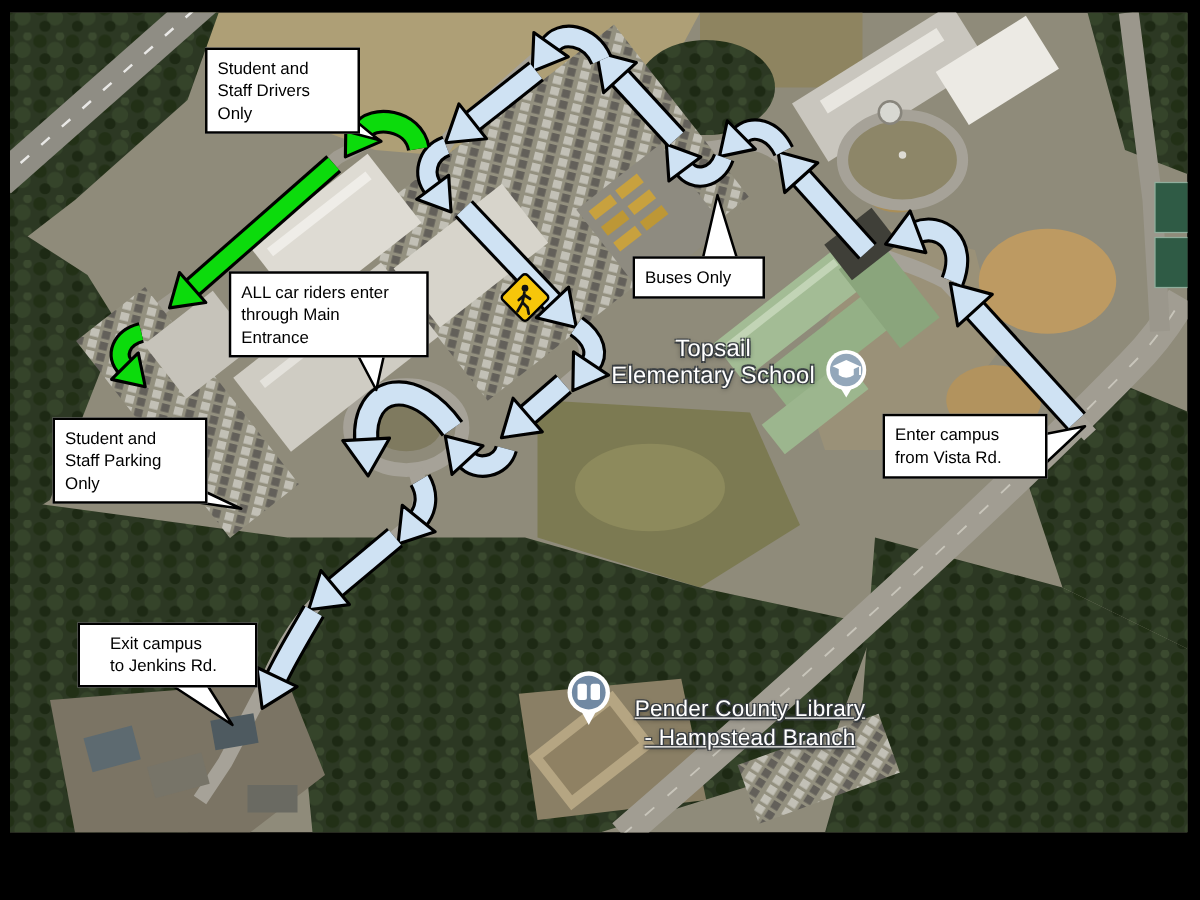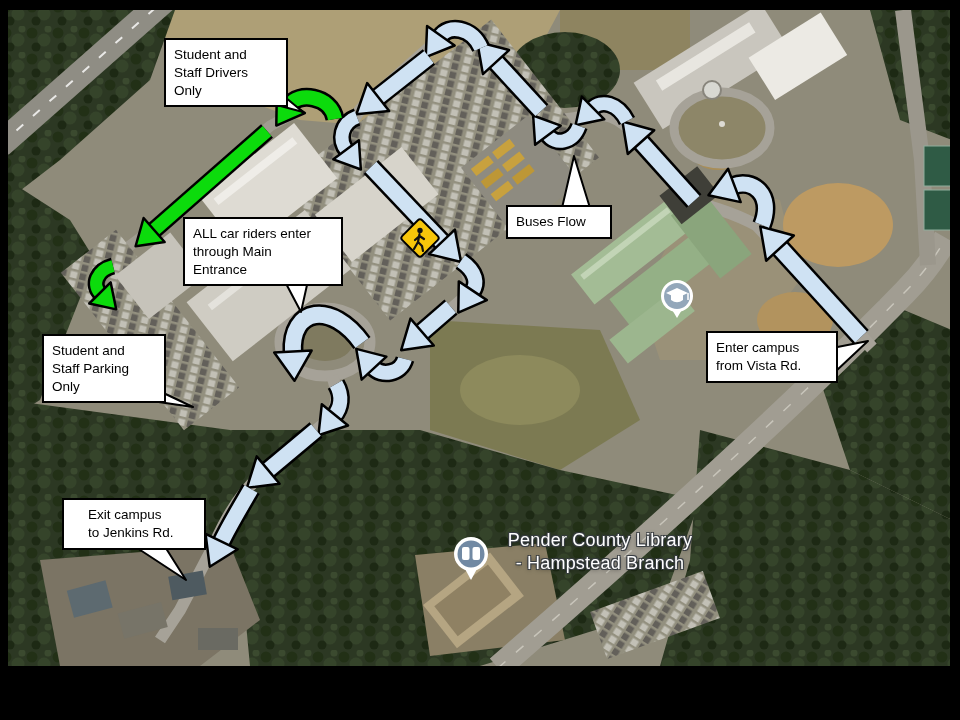--- a/index.html
+++ b/index.html
@@ -11,21 +11,21 @@
            padding:6px 8px;font-size:13.5px;line-height:1.32;white-space:pre-line;z-index:5;}
   .title-box{position:absolute;background:#fff;border:1px solid #adadad;color:#000;
              text-align:center;font-size:17px;line-height:1.55;white-space:pre-line;
              padding:8px 4px;z-index:5;}
   .map-label{position:absolute;color:#fff;text-align:center;white-space:pre-line;z-index:4;
              font-weight:500;letter-spacing:.2px;
              text-shadow:-1px -1px 0 rgba(55,60,65,.95),1px -1px 0 rgba(55,60,65,.95),
                          -1px 1px 0 rgba(55,60,65,.95),1px 1px 0 rgba(55,60,65,.95),
                          0 1px 4px rgba(0,0,0,.6);}
   .label-school{left:478px;top:270px;width:185px;font-size:19px;line-height:1.1;}
-  .label-library{left:494px;top:529px;width:212px;font-size:18px;line-height:1.25;}
+  .label-library{left:494px;top:556px;width:212px;font-size:18px;line-height:1.25;text-decoration:underline;}
 </style>
 </head>
 <body>
 
 <div class="slide">
 <svg class="map-svg" width="960" height="720" viewBox="0 0 960 720">
   <defs>
     <clipPath id="mapclip">
           <rect x="8" y="10" width="942" height="656"></rect>
         </clipPath>
@@ -291,29 +291,31 @@
 </svg>
 
 <div class="callout" style="left:164px;top:38px;width:104px;">Student and
 Staff Drivers
 Only</div>
 
 <div class="callout" style="left:183px;top:217px;width:140px;">ALL car riders enter
 through Main
 Entrance</div>
 
-<div class="callout" style="left:506px;top:205px;width:86px;">Buses Flow</div>
+<div class="callout" style="left:506px;top:205px;width:86px;">Buses Only</div>
 
 <div class="callout" style="left:42px;top:334px;width:104px;">Student and
 Staff Parking
 Only</div>
 
 <div class="callout" style="left:706px;top:331px;width:112px;">Enter campus
 from Vista Rd.</div>
 
 <div class="callout" style="left:62px;top:498px;width:108px;padding-left:24px;">Exit campus
 to Jenkins Rd.</div>
 
 
+<div class="map-label label-school">Topsail
+Elementary School</div>
 
 <div class="map-label label-library">Pender County Library
 - Hampstead Branch</div>
 </div>
 
 </body></html>

